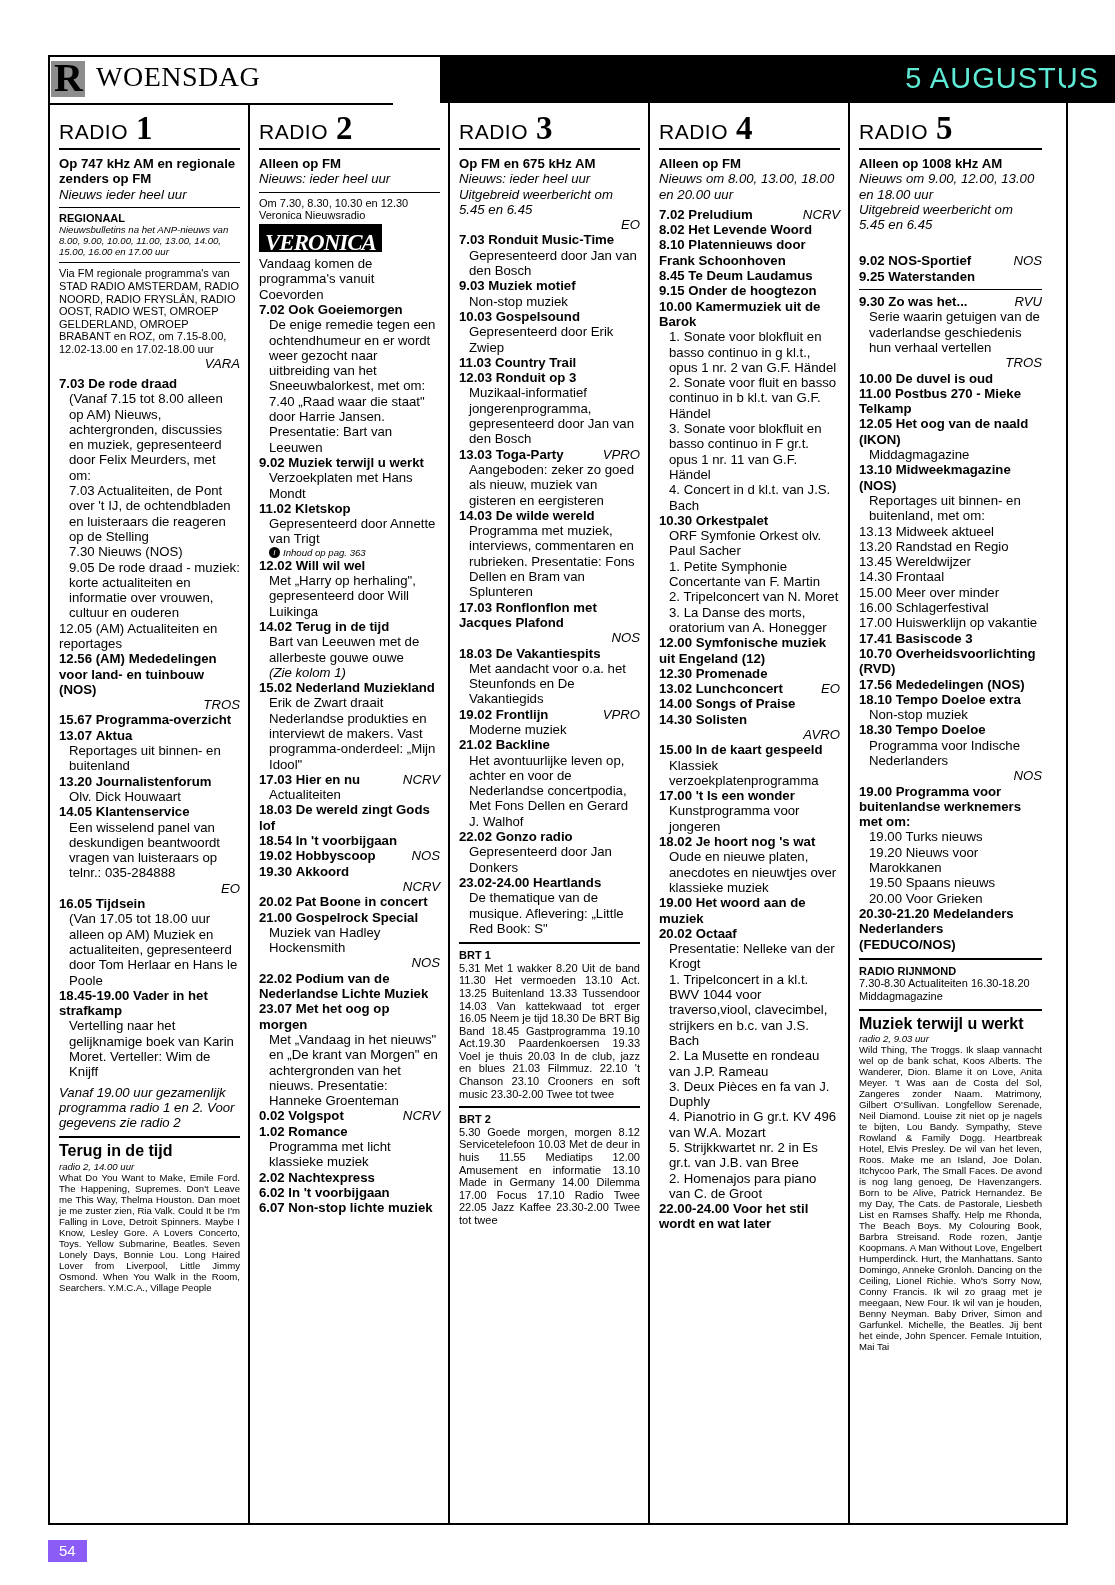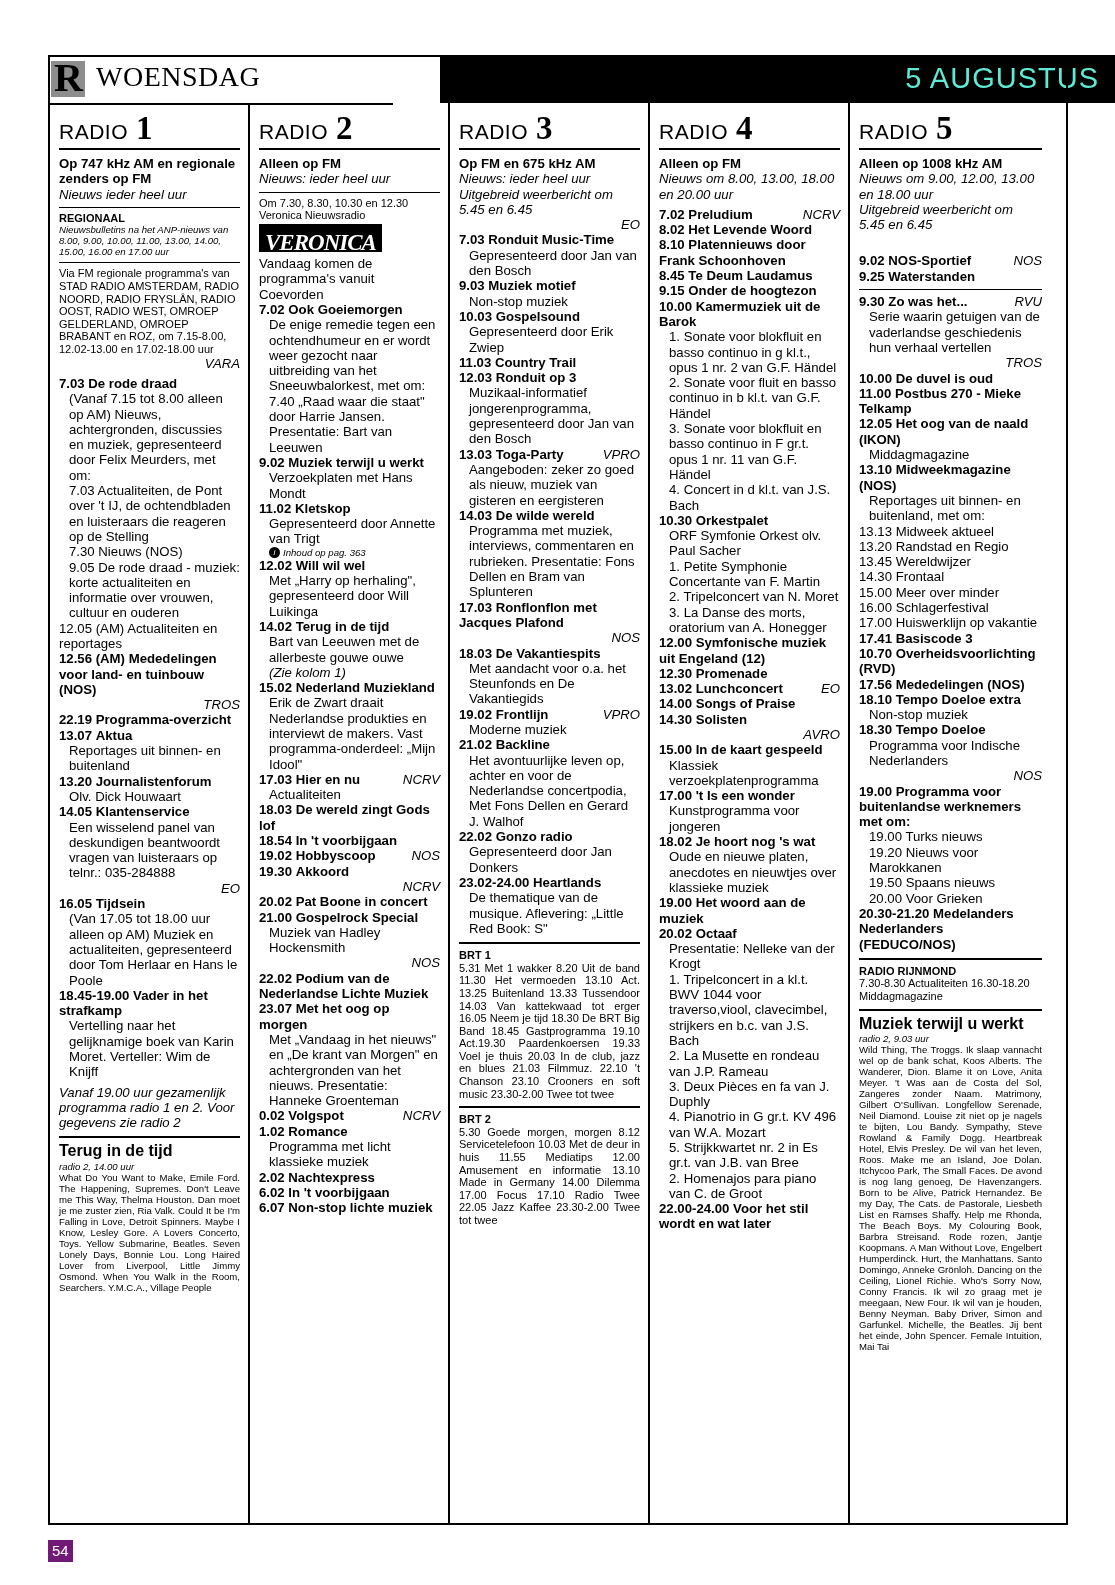--- a/index.html
+++ b/index.html
@@ -32,21 +32,21 @@
   .right{text-align:right;}
   .ind{padding-left:10px;}
   .small{font-size:11px;line-height:12.6px;}
   .tiny{font-size:9.6px;line-height:11px;}
   .sp{height:5px;}
   .hr{border-top:1px solid #000;margin:5px 0 4px;}
   .hr2{border-top:2px solid #000;margin:6px 0 5px;}
   .veronica{font-family:"Liberation Serif",serif;font-weight:bold;font-style:italic;font-size:23px;letter-spacing:-1px;background:#000;color:#fff;display:inline-block;padding:11px 6px 2px;margin:2px 0 4px;}
   .circ{display:inline-block;width:11px;height:11px;border-radius:50%;background:#000;color:#fff;font-size:8px;line-height:11px;text-align:center;margin-right:3px;vertical-align:1px;}
   .boxhead{font-size:16px;font-weight:bold;margin:4px 0 2px;}
-  .pagenum{position:absolute;left:48px;top:1540px;background:#701a75;color:#fff;font-size:15px;padding:2px 4px 3px;}
+  .pagenum{position:absolute;left:48px;top:1540px;background:#8b5cf6;color:#fff;font-size:15px;padding:2px 11px 3px;}
   .flexline{display:flex;justify-content:center;gap:6px;}
   .grow{flex:1;}
   .mt2{margin-top:21px;}
   .just{text-align:justify;}
 </style>
 </head>
 <body>
 
 <div class="page">
 
@@ -82,21 +82,21 @@
         <div class="right i">VARA</div>
         <div class="sp"></div>
         <div><span class="b">7.03</span> <span class="b">De rode draad</span></div>
         <div class="ind">(Vanaf 7.15 tot 8.00 alleen op AM) Nieuws, achtergronden, discussies en muziek, gepresenteerd door Felix Meurders, met om:</div>
         <div class="ind"><span>7.03</span> <span>Actualiteiten, de Pont over 't IJ, de ochtendbladen en luisteraars die reageren op de Stelling</span></div>
         <div class="ind"><span>7.30</span> <span>Nieuws (NOS)</span></div>
         <div class="ind"><span>9.05</span> <span>De rode draad - muziek: korte actualiteiten en informatie over vrouwen, cultuur en ouderen</span></div>
         <div><span>12.05</span> <span>(AM) Actualiteiten en reportages</span></div>
         <div><span class="b">12.56</span> <span class="b">(AM) Mededelingen voor land- en tuinbouw (NOS)</span></div>
         <div class="right i">TROS</div>
-        <div><span class="b">22.19</span> <span class="b">Programma-overzicht</span></div>
+        <div><span class="b">15.67</span> <span class="b">Programma-overzicht</span></div>
         <div><span class="b">13.07</span> <span class="b">Aktua</span></div>
         <div class="ind">Reportages uit binnen- en buitenland</div>
         <div><span class="b">13.20</span> <span class="b">Journalistenforum</span></div>
         <div class="ind">Olv. Dick Houwaart</div>
         <div><span class="b">14.05</span> <span class="b">Klantenservice</span></div>
         <div class="ind">Een wisselend panel van deskundigen beantwoordt vragen van luisteraars op telnr.: 035-284888</div>
         <div class="right i">EO</div>
         <div><span class="b">16.05</span> <span class="b">Tijdsein</span></div>
         <div class="ind">(Van 17.05 tot 18.00 uur alleen op AM) Muziek en actualiteiten, gepresenteerd door Tom Herlaar en Hans le Poole</div>
         <div><span class="b">18.45-19.00</span> <span class="b">Vader in het strafkamp</span></div>

